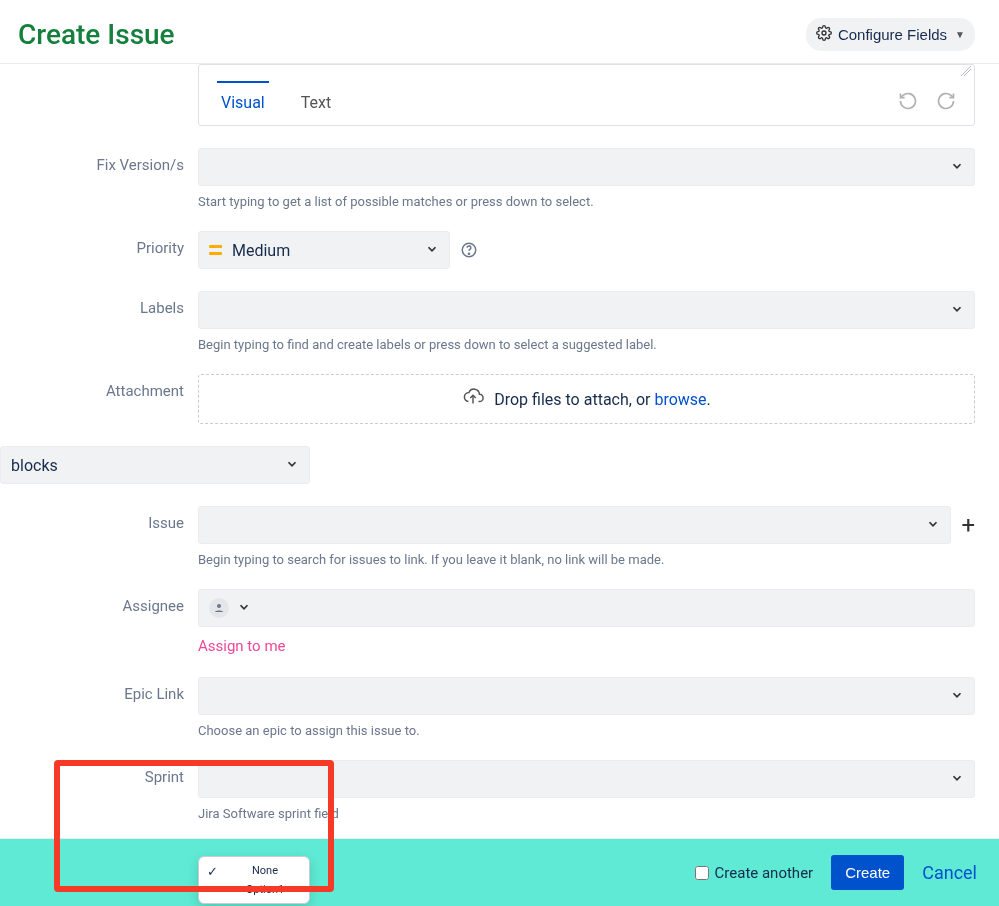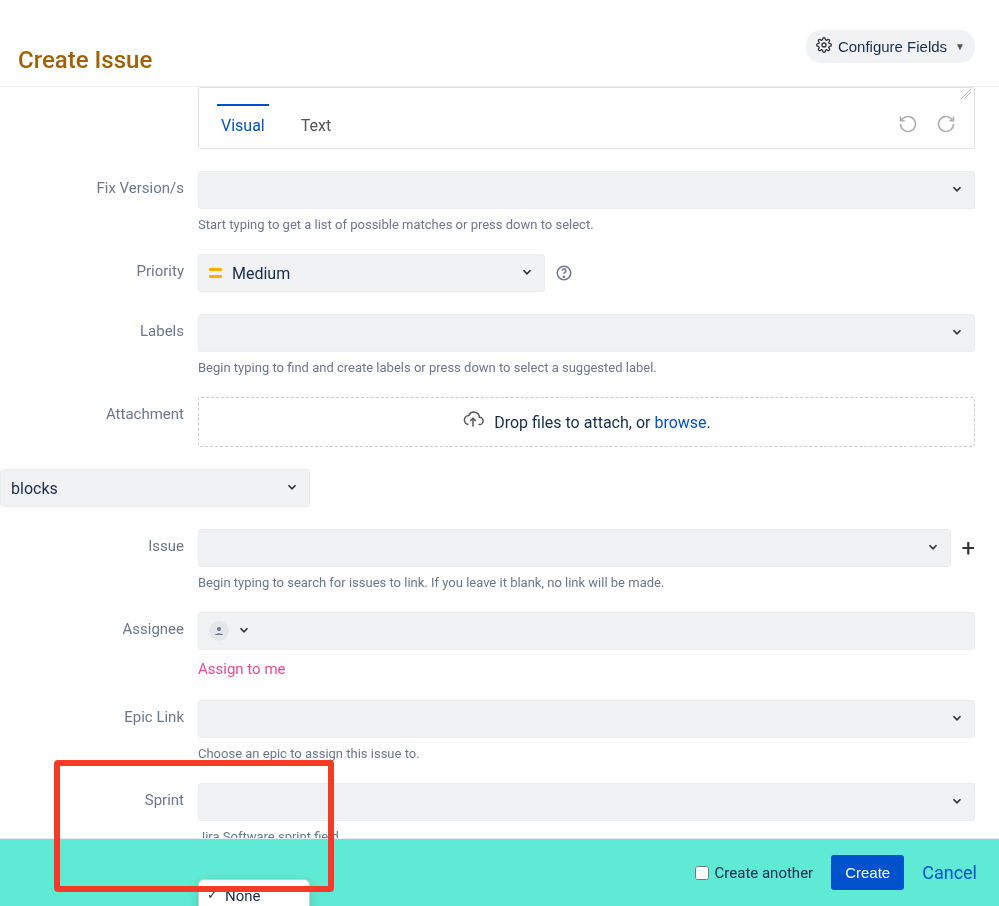--- a/index.html
+++ b/index.html
@@ -14,24 +14,23 @@
     }
 
     .dialog-header {
       display: flex;
       align-items: center;
       justify-content: space-between;
       padding: 18px 24px 12px 18px;
       border-bottom: 1px solid #eaecef;
     }
     .dialog-title {
-      font-size: 24px;
+      font-size: 28px;
       font-weight: 500;
-      color: #a16207;
-      margin-top: 28px;
+      color: #15803d;
     }
     .configure-btn {
       display: inline-flex;
       align-items: center;
       gap: 6px;
       background: #f1f2f4;
       border: none;
       border-radius: 15px;
       padding: 7px 10px;
       font-size: 15px;
@@ -123,21 +122,21 @@
       padding: 0 10px;
       cursor: pointer;
       position: relative;
     }
     .select .value { flex: 1; font-size: 16px; color: #172B4D; }
     .select .chev { color: #333; }
     .select.full { width: 100%; }
     .select.w310 { width: 310px; }
 
     .priority-row .select {
-      width: 347px;
+      width: 252px;
       display: inline-flex;
     }
     .priority-icon {
       margin-right: 10px;
       display: inline-flex;
     }
     .priority-icon .bar {
       display: inline-block;
       width: 13px; height: 3px;
       background: #FFAB00;
@@ -211,23 +210,24 @@
       background: #fff;
       border: 1px solid #c8ccd0;
       border-radius: 6px;
       box-shadow: 0 4px 12px rgba(0,0,0,.15);
       min-width: 112px;
       padding: 4px 0;
       z-index: 5;
     }
     .custom-popup .opt {
       padding: 3px 4px 3px 26px;
-      font-size: 15px;
+      font-size: 11px;
       position: relative;
       cursor: pointer;
+      text-align: center;
     }
     .custom-popup .opt.selected::before {
       content: "✓";
       position: absolute;
       left: 8px;
       font-size: 13px;
     }
 
     .highlight-box {
       position: absolute;

